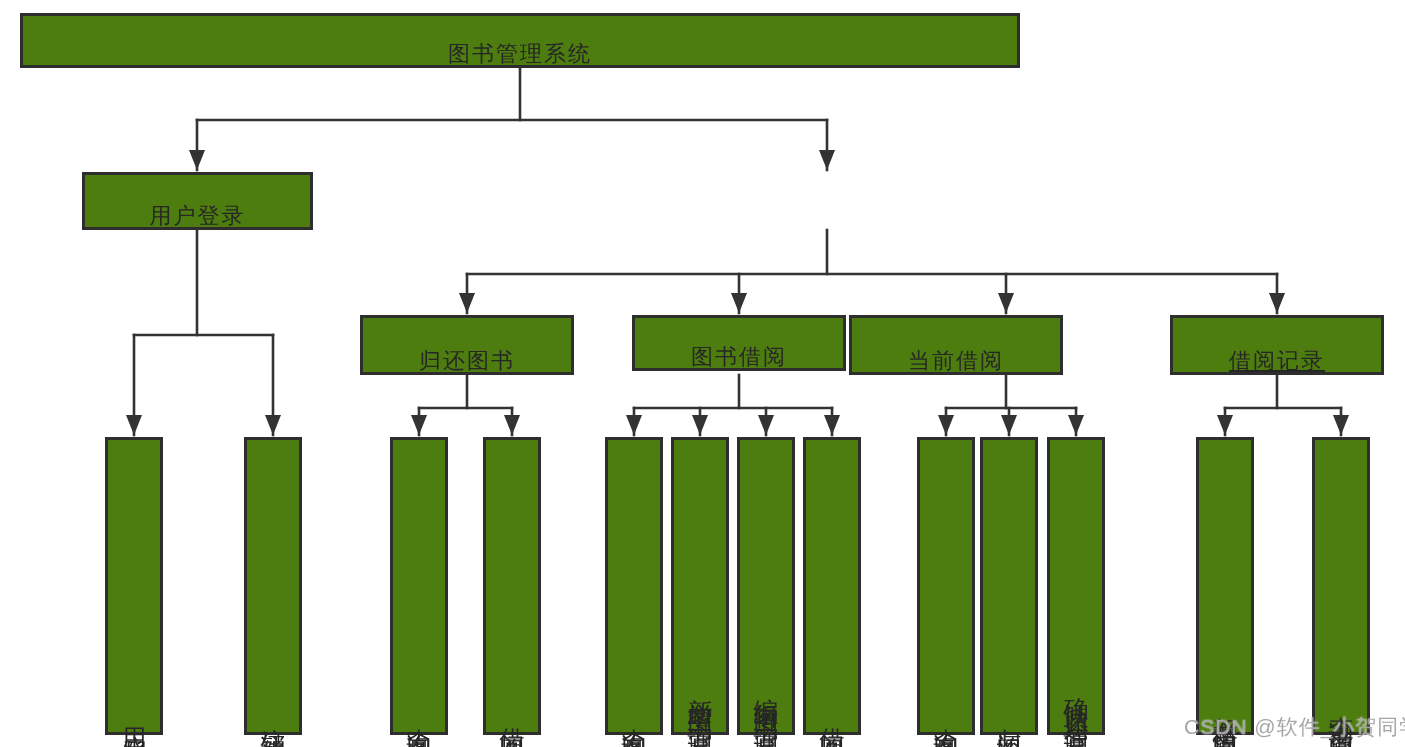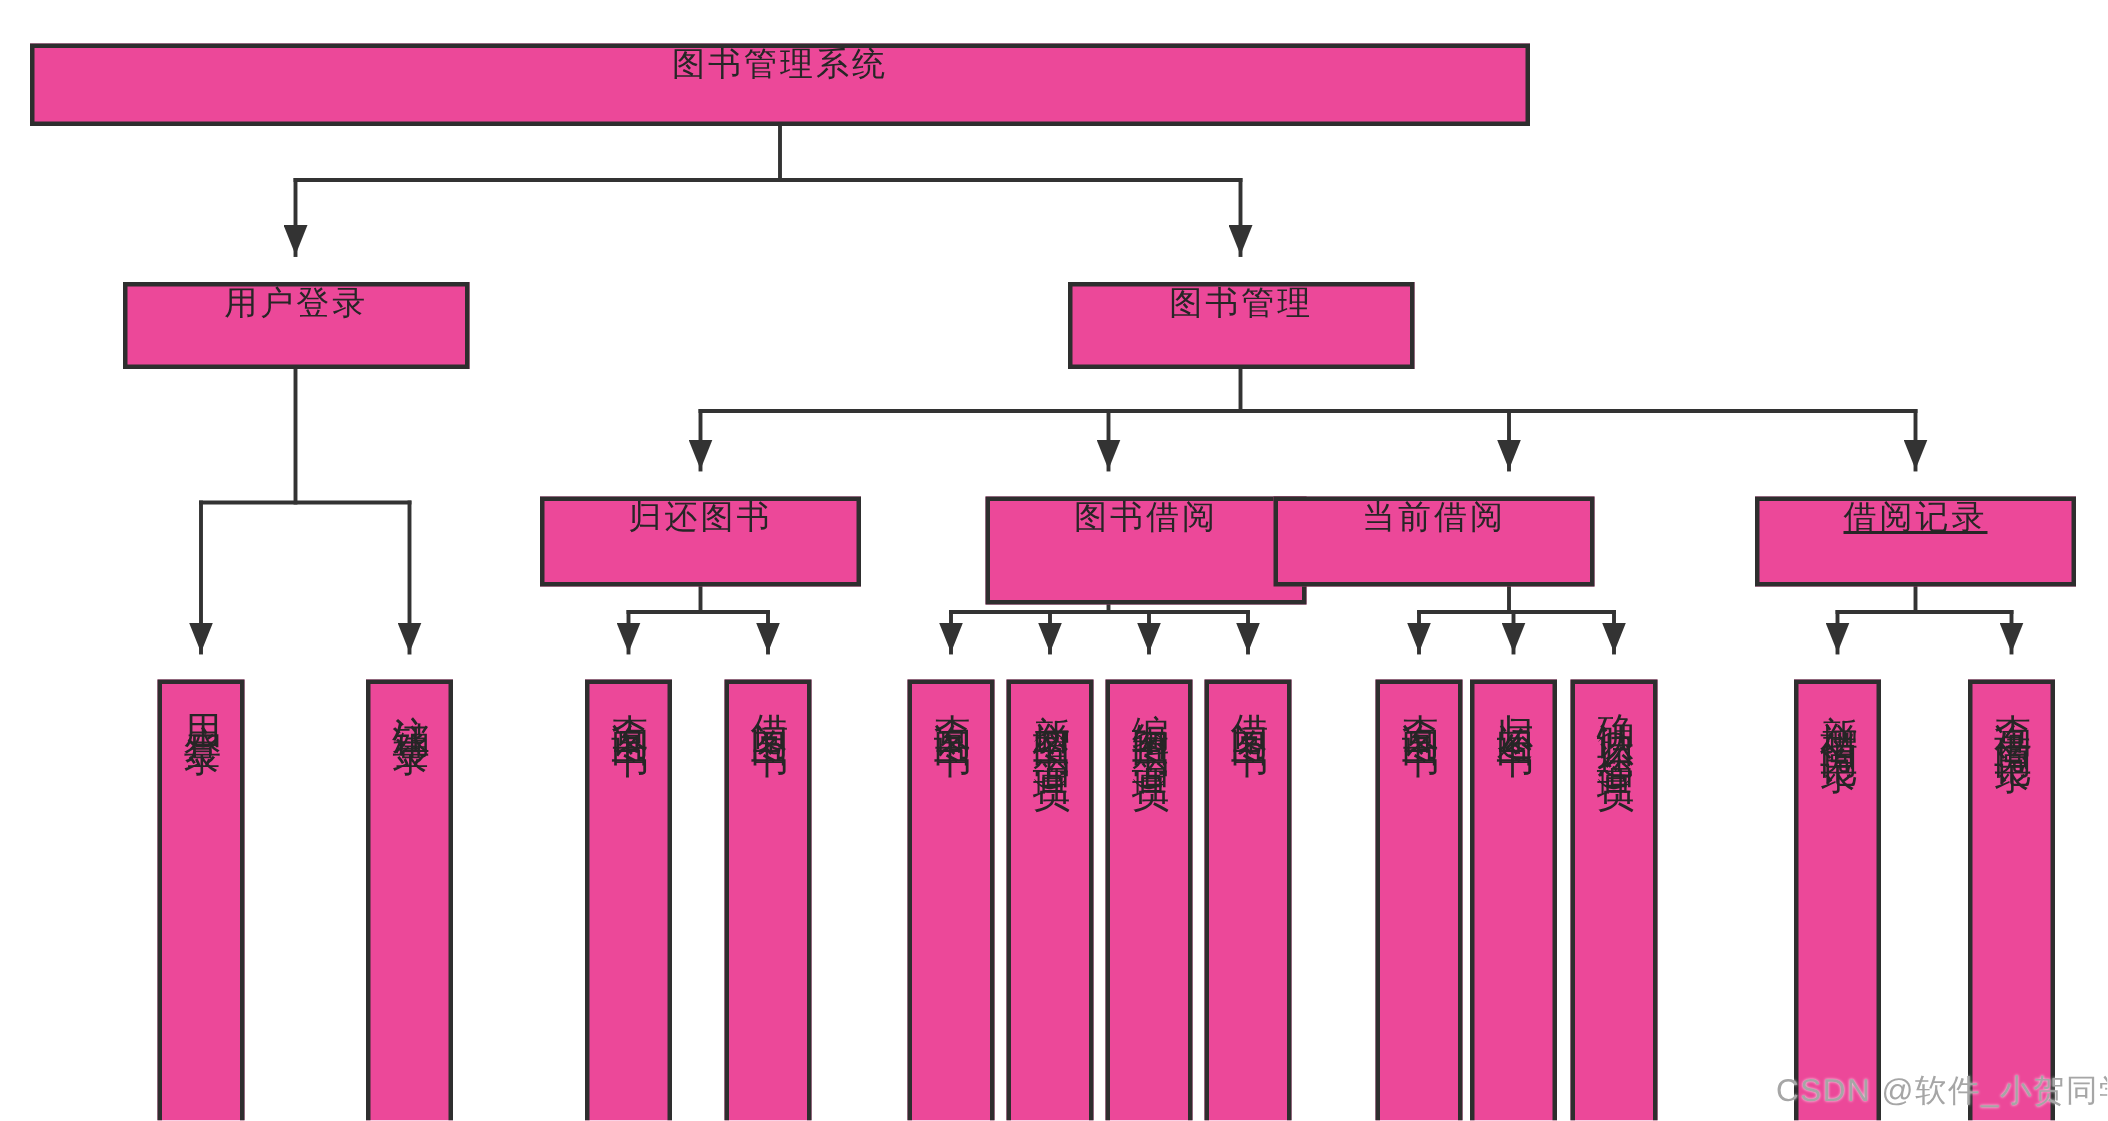--- a/index.html
+++ b/index.html
@@ -22,27 +22,26 @@
   svg.connectors {
     position: absolute;
     left: 0;
     top: 0;
     width: 1405px;
     height: 747px;
   }
   .node {
     position: absolute;
     box-sizing: border-box;
-    background: #ec4899;
+    background: #4d7c0f;
     border: 3px solid #2e2e2e;
     display: flex;
-    align-items: flex-start;
+    align-items: flex-end;
     justify-content: center;
     color: #262626;
-    margin-top: 16px;
   }
   .hlabel {
     font-size: 22px;
     letter-spacing: 2px;
     white-space: nowrap;
     line-height: 1;
   }
   .vlabel {
     writing-mode: vertical-rl;
     text-orientation: mixed;
@@ -117,28 +116,25 @@
     </g>
   </svg>
 
   <div class="node" style="left:20px; top:13px; width:1000px; height:55px;">
     <span class="hlabel">图书管理系统</span>
   </div>
 
   <div class="node" style="left:82px; top:172px; width:231px; height:58px;">
     <span class="hlabel">用户登录</span>
   </div>
-  <div class="node" style="left:712px; top:172px; width:231px; height:58px;">
-    <span class="hlabel">图书管理</span>
-  </div>
 
   <div class="node" style="left:360px; top:315px; width:214px; height:60px;">
     <span class="hlabel">归还图书</span>
   </div>
-  <div class="node" style="left:657px; top:315px; width:214px; height:72px;">
+  <div class="node" style="left:632px; top:315px; width:214px; height:56px;">
     <span class="hlabel">图书借阅</span>
   </div>
   <div class="node" style="left:849px; top:315px; width:214px; height:60px;">
     <span class="hlabel">当前借阅</span>
   </div>
   <div class="node" style="left:1170px; top:315px; width:214px; height:60px;text-decoration:underline;">
     <span class="hlabel">借阅记录</span>
   </div>
 
   <div class="node" style="left:105px; top:437px; width:58px; height:298px;">

